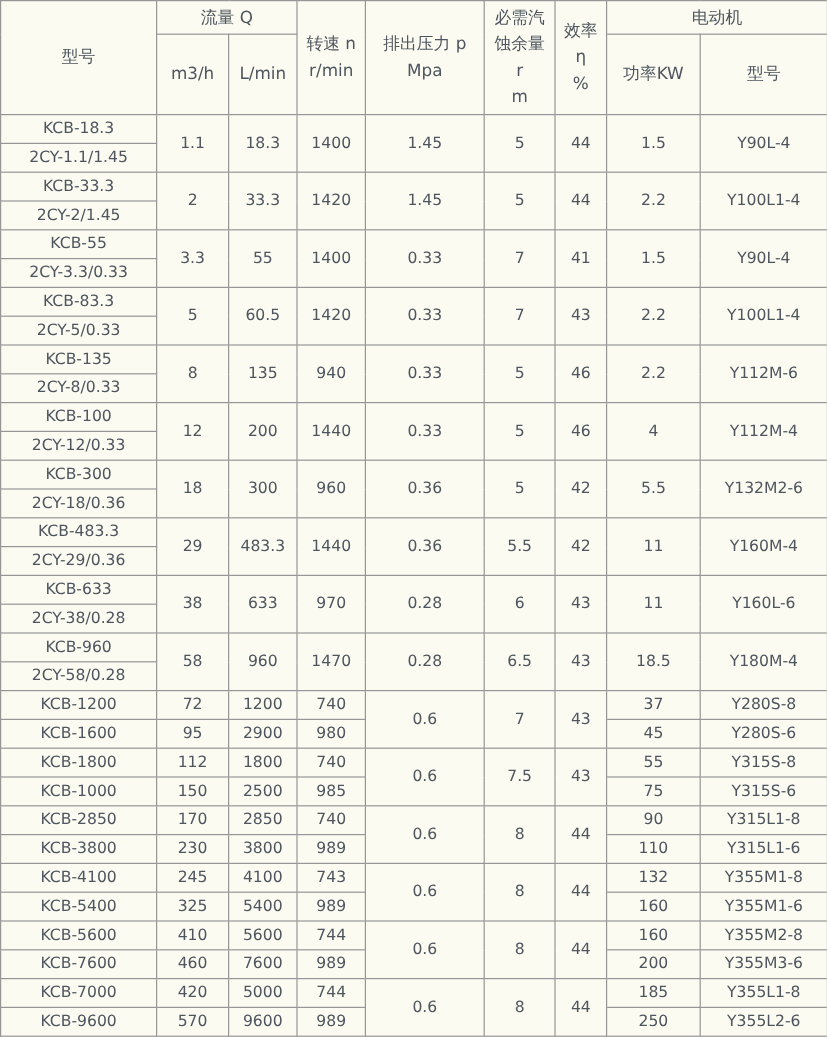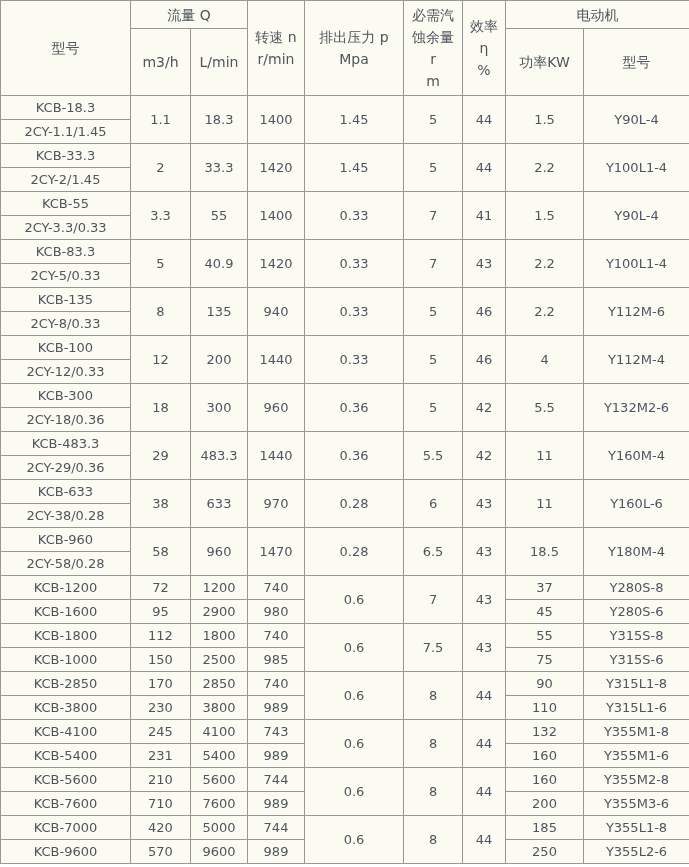--- a/index.html
+++ b/index.html
@@ -126,21 +126,21 @@
           <td rowspan="2">41</td>
           <td rowspan="2">1.5</td>
           <td rowspan="2">Y90L-4</td>
         </tr>
         <tr>
           <td>2CY-3.3/0.33</td>
         </tr>
         <tr>
           <td>KCB-83.3</td>
           <td rowspan="2">5</td>
-          <td rowspan="2">40.9</td>
+          <td rowspan="2">60.5</td>
           <td rowspan="2">1420</td>
           <td rowspan="2">0.33</td>
           <td rowspan="2">7</td>
           <td rowspan="2">43</td>
           <td rowspan="2">2.2</td>
           <td rowspan="2">Y100L1-4</td>
         </tr>
         <tr>
           <td>2CY-5/0.33</td>
         </tr>
@@ -291,40 +291,40 @@
           <td>4100</td>
           <td>743</td>
           <td rowspan="2">0.6</td>
           <td rowspan="2">8</td>
           <td rowspan="2">44</td>
           <td>132</td>
           <td>Y355M1-8</td>
         </tr>
         <tr>
           <td>KCB-5400</td>
-          <td>231</td>
+          <td>325</td>
           <td>5400</td>
           <td>989</td>
           <td>160</td>
           <td>Y355M1-6</td>
         </tr>
         <tr>
           <td>KCB-5600</td>
-          <td>210</td>
+          <td>410</td>
           <td>5600</td>
           <td>744</td>
           <td rowspan="2">0.6</td>
           <td rowspan="2">8</td>
           <td rowspan="2">44</td>
           <td>160</td>
           <td>Y355M2-8</td>
         </tr>
         <tr>
           <td>KCB-7600</td>
-          <td>710</td>
+          <td>460</td>
           <td>7600</td>
           <td>989</td>
           <td>200</td>
           <td>Y355M3-6</td>
         </tr>
         <tr>
           <td>KCB-7000</td>
           <td>420</td>
           <td>5000</td>
           <td>744</td>

